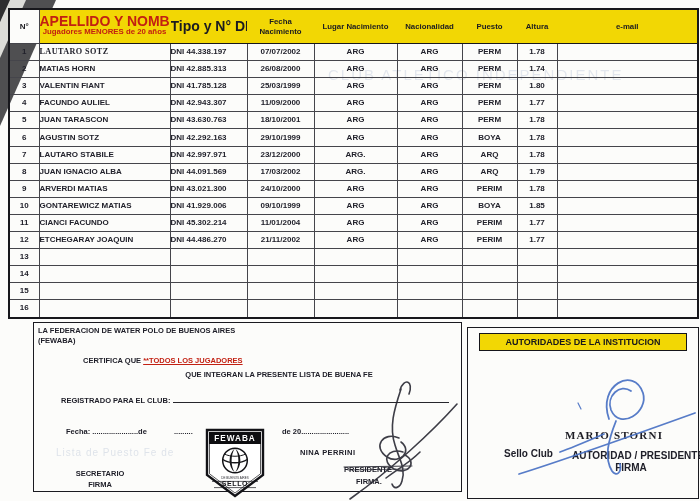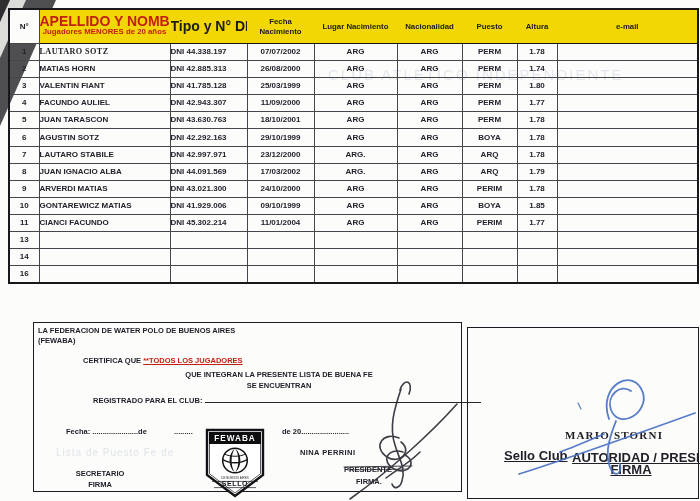--- a/index.html
+++ b/index.html
@@ -33,39 +33,39 @@
   
   .cert-box{position:absolute;left:33px;top:322px;width:427px;height:168px;
             border:1.4px solid #1a1a20;}
   .cert-box .t{position:absolute;font-weight:bold;font-size:7.5px;color:#20202a;white-space:nowrap;}
   .fed1{left:4px;top:3px;}
   .fed2{left:4px;top:13px;}
   .certifica{left:4px;top:33px;font-size:7.6px;margin-left:45px;}
   .certifica .red{color:#C22012;text-decoration:underline;}
   .body-center{left:60px;top:47px;width:370px;text-align:center;}
   .body-center2{left:60px;top:58px;width:370px;text-align:center;}
-  .registrado{left:27px;top:71px;font-size:7.3px;margin-left:32px;}
+  .registrado{left:27px;top:71px;font-size:7.3px;}
   .registrado .uline{display:inline-block;width:276px;border-bottom:1px solid #26262c;
                      height:8px;margin-left:3px;}
   .fecha-label{left:32px;top:104px;font-size:7.3px;}
   .dots-mid{left:140px;top:104px;font-size:7.3px;}
   .de20{left:248px;top:104px;font-size:7.3px;}
   .secretario-wrap{left:20px;top:146px;width:92px;text-align:center;font-size:7.3px;}
   .secretario-firma{left:20px;top:157px;width:92px;text-align:center;font-size:7.3px;}
   .nina-name{left:266px;top:125px;font-size:13.5px;letter-spacing:.4px;color:#26262e;}
   .nina-role{left:310px;top:142px;font-size:6.9px;color:#2a2a33;}
   .nina-firma{left:322px;top:154px;font-size:7.2px;}
 
   
   .auth-box{position:absolute;left:467px;top:327px;width:230px;height:170px;
             border:1.3px solid #1a1a20;}
   .auth-header{position:absolute;left:11px;top:5px;width:206px;height:16px;background:#F2D704;
                border:1.5px solid #15151a;font-size:9px;font-weight:bold;text-align:center;
                line-height:16px;color:#17171c;}
-  .auth-box .t{position:absolute;font-weight:bold;font-size:13px;color:#20202a;white-space:nowrap;text-decoration:underline;}
+  .auth-box .t{position:absolute;font-weight:bold;font-size:10px;color:#20202a;white-space:nowrap;}
   .sello-club{left:36px;top:120px;}
   .autoridad{left:104px;top:122px;}
   .auth-firma{left:104px;top:134px;width:118px;text-align:center;}
   .mario{position:absolute;left:560px;top:429px;width:108px;text-align:center;
          font-family:"Liberation Serif",serif;font-size:11px;letter-spacing:1.2px;
          color:#1d1d24;font-weight:bold;}
 
   
   .fewaba-logo{position:absolute;left:204px;top:427px;width:62px;height:72px;}
 
@@ -245,20 +245,31 @@
           <td class="c-name">CIANCI FACUNDO</td>
           <td class="c-dni">DNI 45.302.214</td>
           <td class="c-fecha">11/01/2004</td>
           <td class="c-lugar">ARG</td>
           <td class="c-nacionalidad">ARG</td>
           <td class="c-puesto">PERIM</td>
           <td class="c-altura">1.77</td>
           <td class="c-email"></td>
         </tr>
         <tr>
+          <td class="c-n">12</td>
+          <td class="c-name">ETCHEGARAY JOAQUIN</td>
+          <td class="c-dni">DNI 44.486.270</td>
+          <td class="c-fecha">21/11/2002</td>
+          <td class="c-lugar">ARG</td>
+          <td class="c-nacionalidad">ARG</td>
+          <td class="c-puesto">PERIM</td>
+          <td class="c-altura">1.77</td>
+          <td class="c-email"></td>
+        </tr>
+        <tr>
           <td class="c-n">13</td>
           <td class="c-name"></td>
           <td class="c-dni"></td>
           <td class="c-fecha"></td>
           <td class="c-lugar"></td>
           <td class="c-nacionalidad"></td>
           <td class="c-puesto"></td>
           <td class="c-altura"></td>
           <td class="c-email"></td>
         </tr>
@@ -267,41 +278,51 @@
           <td class="c-name"></td>
           <td class="c-dni"></td>
           <td class="c-fecha"></td>
           <td class="c-lugar"></td>
           <td class="c-nacionalidad"></td>
           <td class="c-puesto"></td>
           <td class="c-altura"></td>
           <td class="c-email"></td>
         </tr>
         <tr>
+          <td class="c-n">15</td>
+          <td class="c-name"></td>
+          <td class="c-dni"></td>
+          <td class="c-fecha"></td>
+          <td class="c-lugar"></td>
+          <td class="c-nacionalidad"></td>
+          <td class="c-puesto"></td>
+          <td class="c-altura"></td>
+          <td class="c-email"></td>
+        </tr>
+        <tr>
           <td class="c-n">16</td>
           <td class="c-name"></td>
           <td class="c-dni"></td>
           <td class="c-fecha"></td>
           <td class="c-lugar"></td>
           <td class="c-nacionalidad"></td>
           <td class="c-puesto"></td>
           <td class="c-altura"></td>
           <td class="c-email"></td>
         </tr>
       </tbody>
   </table>
 
   <div class="cert-box">
     <div class="t fed1">LA FEDERACION DE WATER POLO DE BUENOS AIRES</div>
     <div class="t fed2">(FEWABA)</div>
     <div class="t certifica">
       <span>CERTIFICA QUE </span><span class="red">**TODOS LOS JUGADORES</span>
     </div>
     <div class="t body-center">QUE INTEGRAN LA PRESENTE LISTA DE BUENA FE</div>
-    <div class="t body-center2">SE ENCUENTRAN</div>
     <div class="t registrado">
       <span>REGISTRADO PARA EL CLUB:</span><span class="uline"></span>
     </div>
     <div class="t fecha-label">Fecha: ......................de</div>
     <div class="t dots-mid">.........</div>
     <div class="t de20">de 20.......................</div>
     <div class="t secretario-wrap">SECRETARIO</div>
     <div class="t secretario-firma">FIRMA</div>
     <div class="t nina-name">NINA PERRINI</div>
     <div class="t nina-role">PRESIDENTE</div>
@@ -318,20 +339,21 @@
     <path d="M31,21.2 C38.2,27 38.2,40 31,45.8 C35.5,40 35.5,27 31,21.2 Z" fill="#161619"></path>
     <path d="M18.8,32.5 C25,36.8 37,36.8 43.2,32.5" fill="none" stroke="#161619" stroke-width="1.3"></path>
     <path d="M20.5,27 C26,30 36,30 41.5,27" fill="none" stroke="#161619" stroke-width="1"></path>
     <text x="31" y="51.6" text-anchor="middle" font-family="Liberation Sans, sans-serif" font-size="3" fill="#2a2a30">DE BUENOS AIRES</text>
     <line x1="8" y1="54.4" x2="54" y2="54.4" stroke="#17171c" stroke-width="0.7"></line>
     <text x="31" y="59.4" text-anchor="middle" font-family="Liberation Sans, sans-serif" font-size="7" font-weight="bold" fill="#17171c" letter-spacing="0.6">SELLO</text>
     <line x1="10" y1="60.6" x2="52" y2="60.6" stroke="#17171c" stroke-width="0.7"></line>
   </svg>
 
   <div class="auth-box">
+    <div class="auth-header">AUTORIDADES DE LA INSTITUCION</div>
     <div class="t sello-club">Sello Club</div>
     <div class="t autoridad">AUTORIDAD / PRESIDENTE</div>
     <div class="t auth-firma">FIRMA</div>
   </div>
   <div class="mario">MARIO STORNI</div>
 
   <svg class="overlay" width="700" height="501">
 
     <g stroke="#23232e" stroke-width="1.6" fill="none" stroke-linecap="round" opacity="0.88">
       <path d="M401,389 C394,410 389,427 395,445 C399,459 406,468 402,481 C400,488 394,490 392,484"></path>

